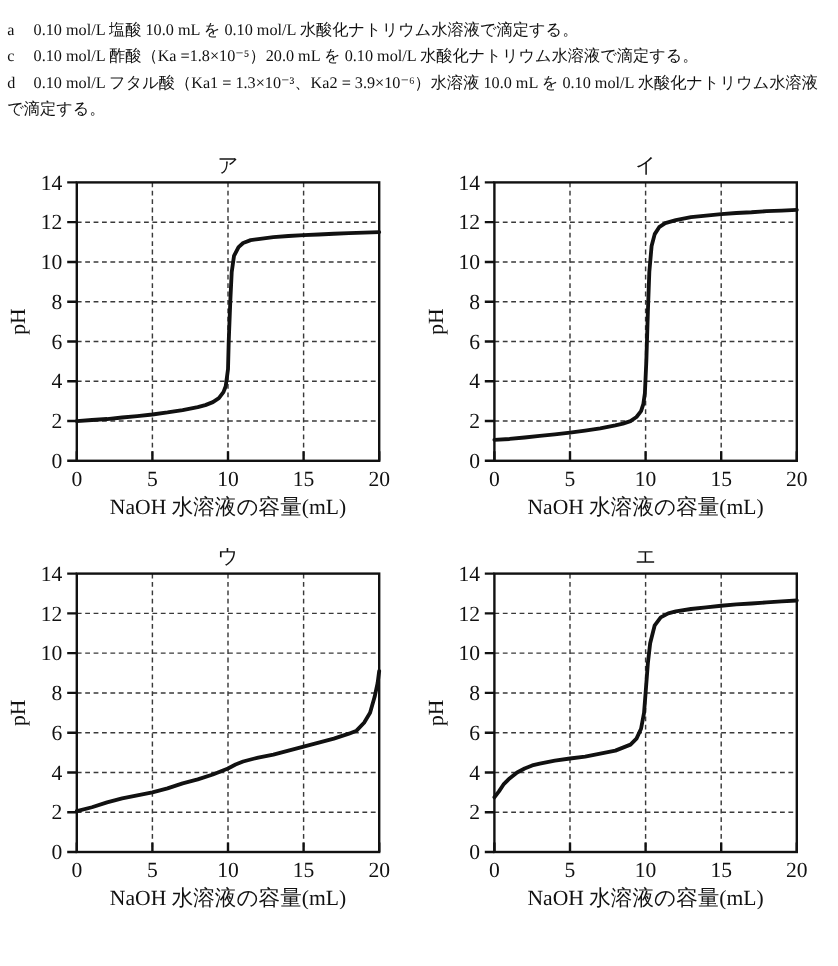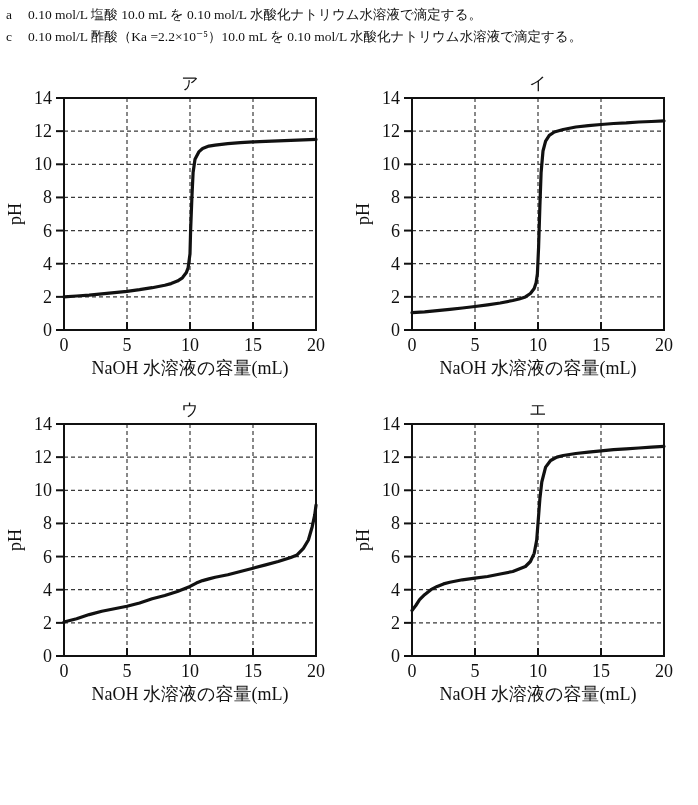--- a/index.html
+++ b/index.html
@@ -8,21 +8,21 @@
     background: #ffffff;
     width: 698px;
   }
   body {
     font-family: "Liberation Serif", "DejaVu Serif", serif;
     color: #111111;
   }
   .page {
     width: 698px;
     box-sizing: border-box;
-    padding: 4px 6px 0 6px;
+    padding: 14px 6px 0 6px;
   }
   
   .problem {
     font-size: 13.5px;
     line-height: 22px;
     margin-bottom: 22px;
   }
   .pitem { display: block; }
   .plabel {
     display: inline-block;
@@ -49,21 +49,24 @@
 </head>
 <body>
 
 <div class="page">
 
   <div class="problem">
     <div class="pitem">
       <span class="plabel">a</span><span>0.10 mol/L 塩酸 10.0 mL を 0.10 mol/L 水酸化ナトリウム水溶液で滴定する。</span>
     </div>
     <div class="pitem">
-      <span class="plabel">c</span><span>0.10 mol/L 酢酸（Ka =2.2×10⁻⁵）10.0 mL を 0.10 mol/L 水酸化ナトリウム水溶液で滴定する。</span>
+      <span class="plabel">c</span><span>0.10 mol/L 酢酸（Ka =1.8×10⁻⁵）20.0 mL を 0.10 mol/L 水酸化ナトリウム水溶液で滴定する。</span>
+    </div>
+    <div class="pitem">
+      <span class="plabel">d</span><span>0.10 mol/L フタル酸（Ka1 = 1.3×10⁻³、Ka2 = 3.9×10⁻⁶）水溶液 10.0 mL を 0.10 mol/L 水酸化ナトリウム水溶液で滴定する。</span>
     </div>
   </div>
 
   <div class="charts">
     <div class="chart-block">
         <svg width="340" height="308" viewBox="0 0 340 308">
           <text x="184" y="19" text-anchor="middle" class="chart-title">ア</text>
           <line x1="121" y1="28" x2="121" y2="260" stroke="#3a3a3a" stroke-width="1.2" stroke-dasharray="4 3"></line>
           <line x1="184" y1="28" x2="184" y2="260" stroke="#3a3a3a" stroke-width="1.2" stroke-dasharray="4 3"></line>
           <line x1="247" y1="28" x2="247" y2="260" stroke="#3a3a3a" stroke-width="1.2" stroke-dasharray="4 3"></line>

